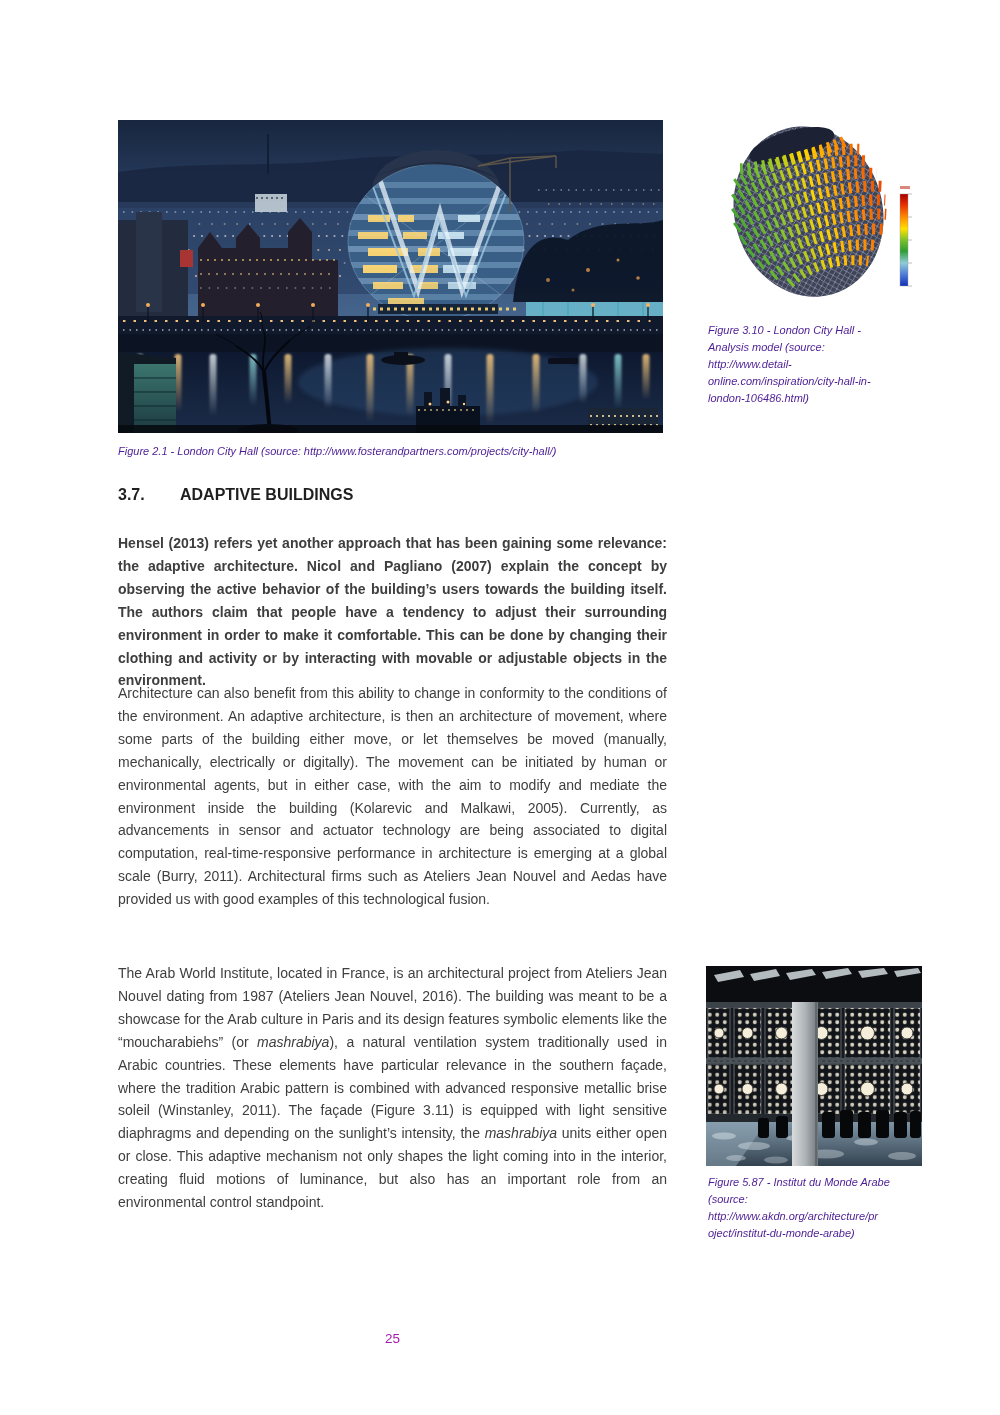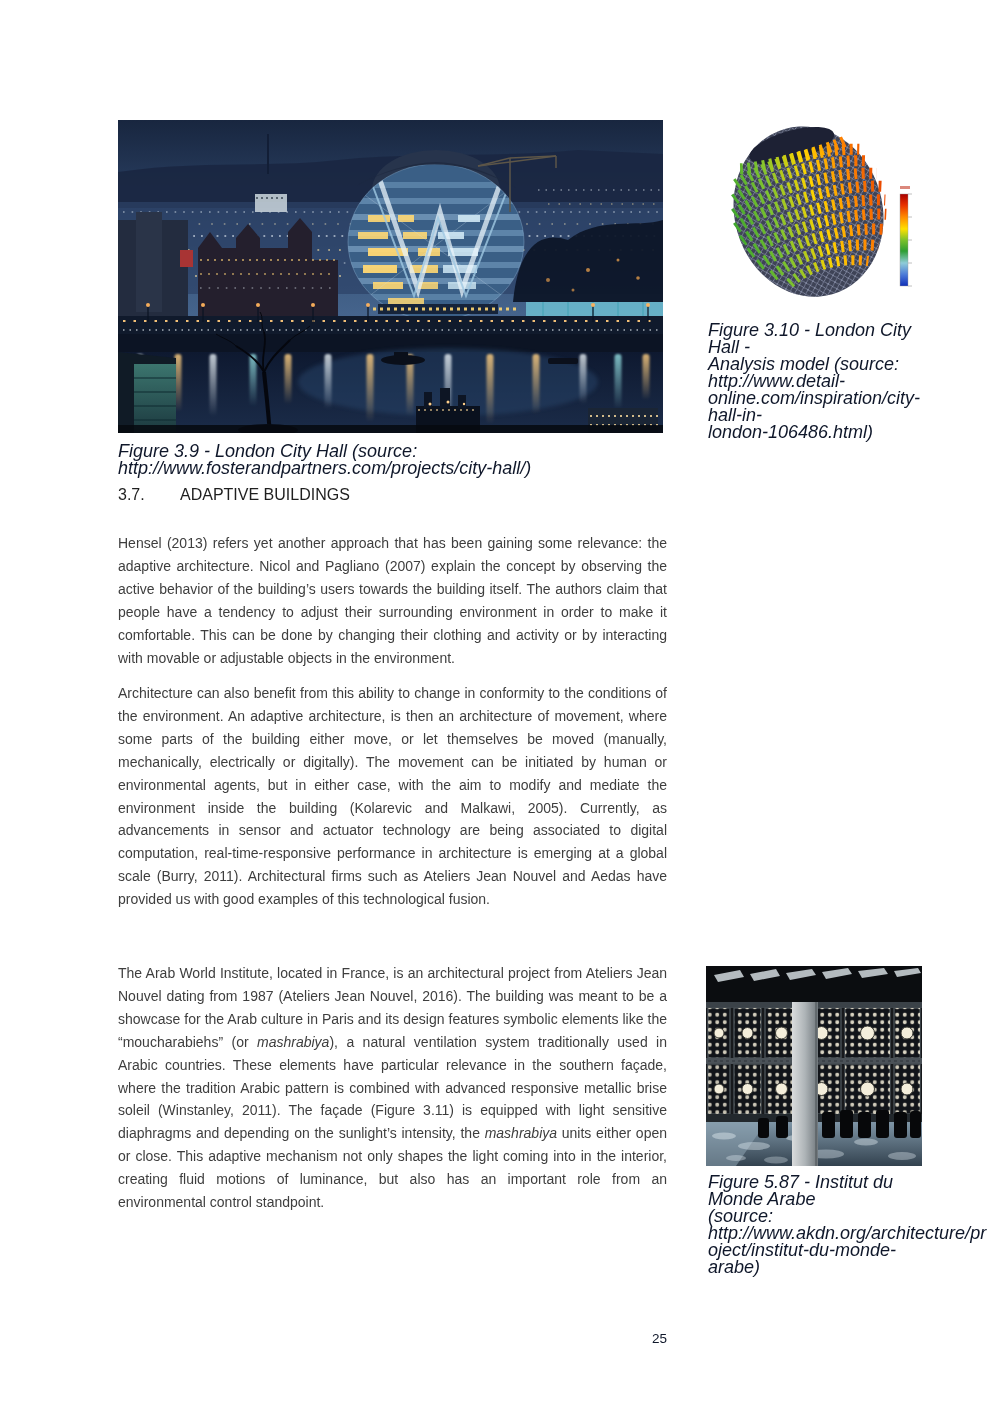--- a/index.html
+++ b/index.html
@@ -6,40 +6,40 @@
   .page { position:relative; width:1000px; height:1415px; background:#ffffff;
           font-family:"Liberation Sans", sans-serif; overflow:hidden; }
   figure { margin:0; position:absolute; }
   figure svg { display:block; }
 
   .body-para { position:absolute; left:118px; width:549px; margin:0;
                text-align:justify; font-size:14px; line-height:22.9px;
                color:#3e3e3e; }
   .body-para i { }
 
-  .caption { position:absolute; margin:0; font-style:italic; font-size:18px;
-             line-height:17px; color:#0f172a; white-space:pre-line; }
+  .caption { position:absolute; margin:0; font-style:italic; font-size:11px;
+             line-height:17px; color:#4c1d95; white-space:pre-line; }
   .cap-39  { left:118px; top:443px; width:560px; white-space:normal; }
   .cap-310 { left:708px; top:322px; width:228px; }
   .cap-311 { left:708px; top:1174px; width:236px; }
 
   .heading { position:absolute; left:118px; top:486px; margin:0;
-             font-size:16px; font-weight:normal; color:#1f1f1f; display:flex; }
+             font-size:16px; font-weight:bold; color:#1f1f1f; display:flex; }
   .heading .num { width:62px; }
 
   .photo-london { left:118px; top:120px; }
   .fig-analysis { left:702px; top:112px; }
   .photo-arab   { left:706px; top:966px; }
 
-  .para1 { top:532px; }
+  .para1 { top:532px;font-weight:bold; }
   .para2 { top:682px; }
   .para3 { top:962px; }
 
   .page-num { position:absolute; left:118px; top:1331px; width:549px;
-              text-align:right; font-size:13.5px; color:#0f172a; }
+              text-align:center; font-size:13.5px; color:#a21caf; }
 </style>
 </head>
 <body>
 
 <div class="page">
 
   <figure class="photo-london">
     <svg width="545" height="313" viewBox="0 0 545 313">
       <defs>
         <linearGradient id="skyG" x1="0" y1="0" x2="0" y2="1">
@@ -290,21 +290,21 @@
         </g>
       </g>
     </svg>
   </figure>
 
   <p class="caption cap-310">Figure 3.10 - London City Hall -
 Analysis model (source:
 http://www.detail-
 online.com/inspiration/city-hall-in-
 london-106486.html)</p>
-  <p class="caption cap-39">Figure 3.9 - London City Hall (source: http://www.fosterandpartners.com/projects/city-hall/)</p>
+  <p class="caption cap-39">Figure 2.1 - London City Hall (source: http://www.fosterandpartners.com/projects/city-hall/)</p>
 
   <h2 class="heading">
     <span class="num">3.7.</span>
     <span class="title">ADAPTIVE BUILDINGS</span>
   </h2>
 
   <p class="body-para para1"><span>Hensel (2013) refers yet another approach that has been gaining some relevance: the adaptive architecture. Nicol and Pagliano (2007) explain the concept by observing the active behavior of the building’s users towards the building itself. The authors claim that people have a tendency to adjust their surrounding environment in order to make it comfortable. This can be done by changing their clothing and activity or by interacting with movable or adjustable objects in the environment.</span></p>
   <p class="body-para para2"><span>Architecture can also benefit from this ability to change in conformity to the conditions of the environment. An adaptive architecture, is then an architecture of movement, where some parts of the building either move, or let themselves be moved (manually, mechanically, electrically or digitally). The movement can be initiated by human or environmental agents, but in either case, with the aim to modify and mediate the environment inside the building (Kolarevic and Malkawi, 2005). Currently, as advancements in sensor and actuator technology are being associated to digital computation, real-time-responsive performance in architecture is emerging at a global scale (Burry, 2011). Architectural firms such as Ateliers Jean Nouvel and Aedas have provided us with good examples of this technological fusion.</span></p>
   <p class="body-para para3"><span>The Arab World Institute, located in France, is an architectural project from Ateliers Jean Nouvel dating from 1987 (Ateliers Jean Nouvel, 2016). The building was meant to be a showcase for the Arab culture in Paris and its design features symbolic elements like the “moucharabiehs” (or </span><i>mashrabiya</i><span>), a natural ventilation system traditionally used in Arabic countries. These elements have particular relevance in the southern façade, where the tradition Arabic pattern is combined with advanced responsive metallic brise soleil (Winstanley, 2011). The façade (Figure 3.11) is equipped with light sensitive diaphragms and depending on the sunlight’s intensity, the </span><i>mashrabiya</i><span> units either open or close. This adaptive mechanism not only shapes the light coming into in the interior, creating fluid motions of luminance, but also has an important role from an environmental control standpoint.</span></p>
 

